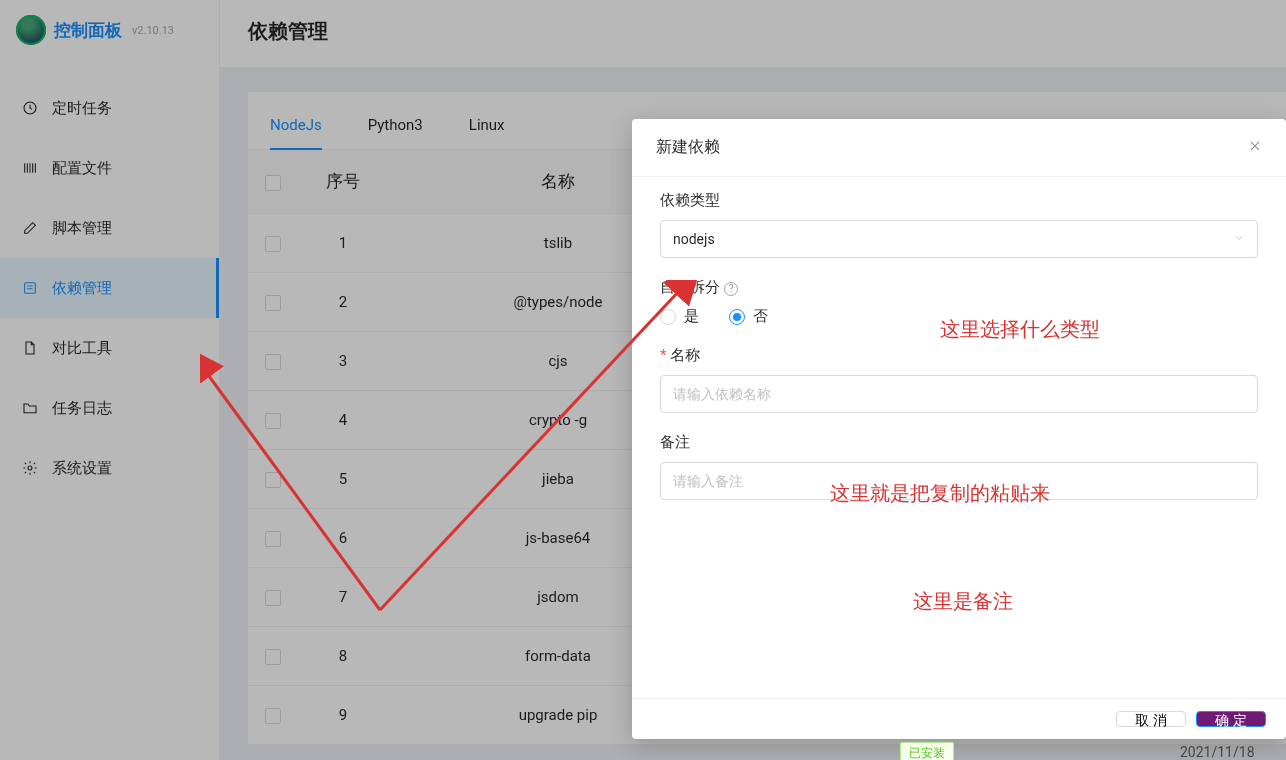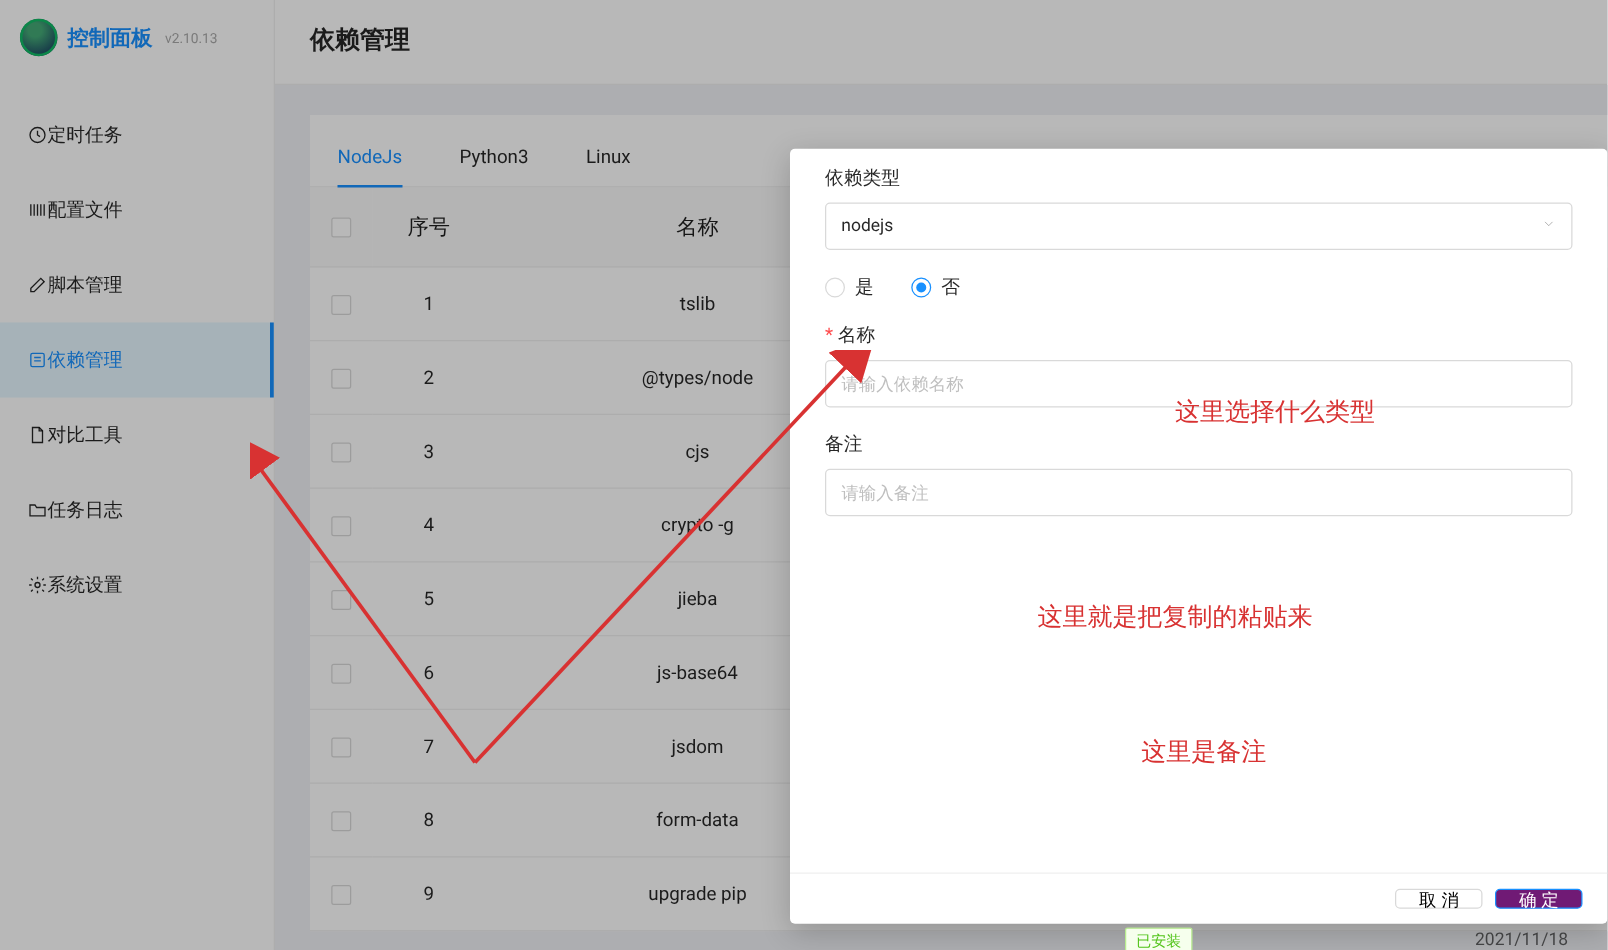--- a/index.html
+++ b/index.html
@@ -34,20 +34,21 @@
     box-shadow: inset 0 0 0 2px #1b6;
   }
   .brand-title { color: #1890ff; font-weight: 600; font-size: 17px; }
   .brand-ver { color: #aaa; font-size: 11px; margin-left: 2px; }
   .nav { margin-top: 18px; }
   .nav-item {
     display: flex;
     align-items: center;
     height: 60px;
     padding: 0 22px;
+    gap: 14px;
     color: rgba(0,0,0,0.85);
     cursor: pointer;
     font-size: 15px;
   }
   .nav-item.active {
     background: #e6f7ff;
     color: #1890ff;
     border-right: 3px solid #1890ff;
   }
   .nav-icon { width: 16px; height: 16px; display: inline-flex; align-items: center; justify-content: center; color: inherit; }
@@ -333,33 +334,44 @@
             <td></td>
           </tr>
         </tbody>
     </table>
   </div>
 </div>
 
 <div class="dim"></div>
 
 <div class="modal">
+  <div class="modal-header">
+    <span class="modal-title">新建依赖</span>
+    <span class="close">
+      <svg viewBox="0 0 24 24" width="14" height="14" stroke="currentColor" fill="none" stroke-width="2">
+          <path d="M5 5 L19 19 M19 5 L5 19"></path>
+        </svg>
+    </span>
+  </div>
   <div class="modal-body">
 
     <div class="form-group">
       <label class="form-label">依赖类型</label>
       <div class="select">
         <span>nodejs</span>
         <span class="chev"><svg viewBox="0 0 24 24">
               <path d="M6 9l6 6 6-6"></path>
             </svg></span>
       </div>
     </div>
 
     <div class="form-group">
+      <label class="form-label">
+        <span>自动拆分</span><span class="question">?</span>
+      </label>
       <div class="radio-row">
         <span class="radio">
             <span class="dot"></span>
             <span>是</span>
           </span>
         <span class="radio checked">
             <span class="dot"></span>
             <span>否</span>
           </span>
       </div>

